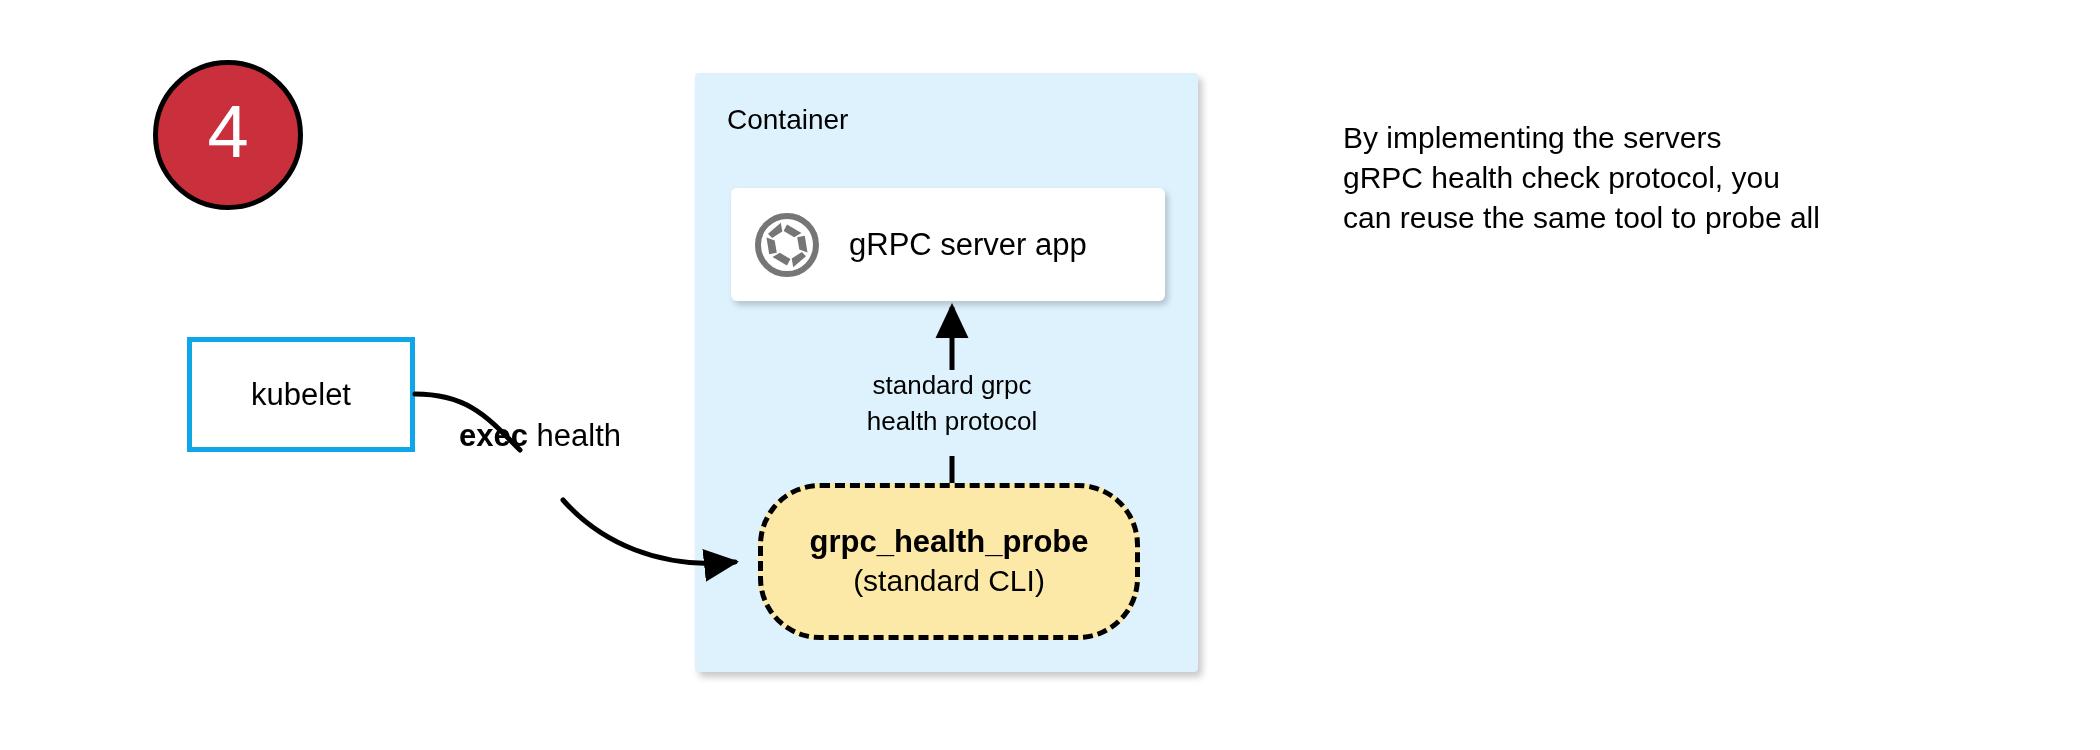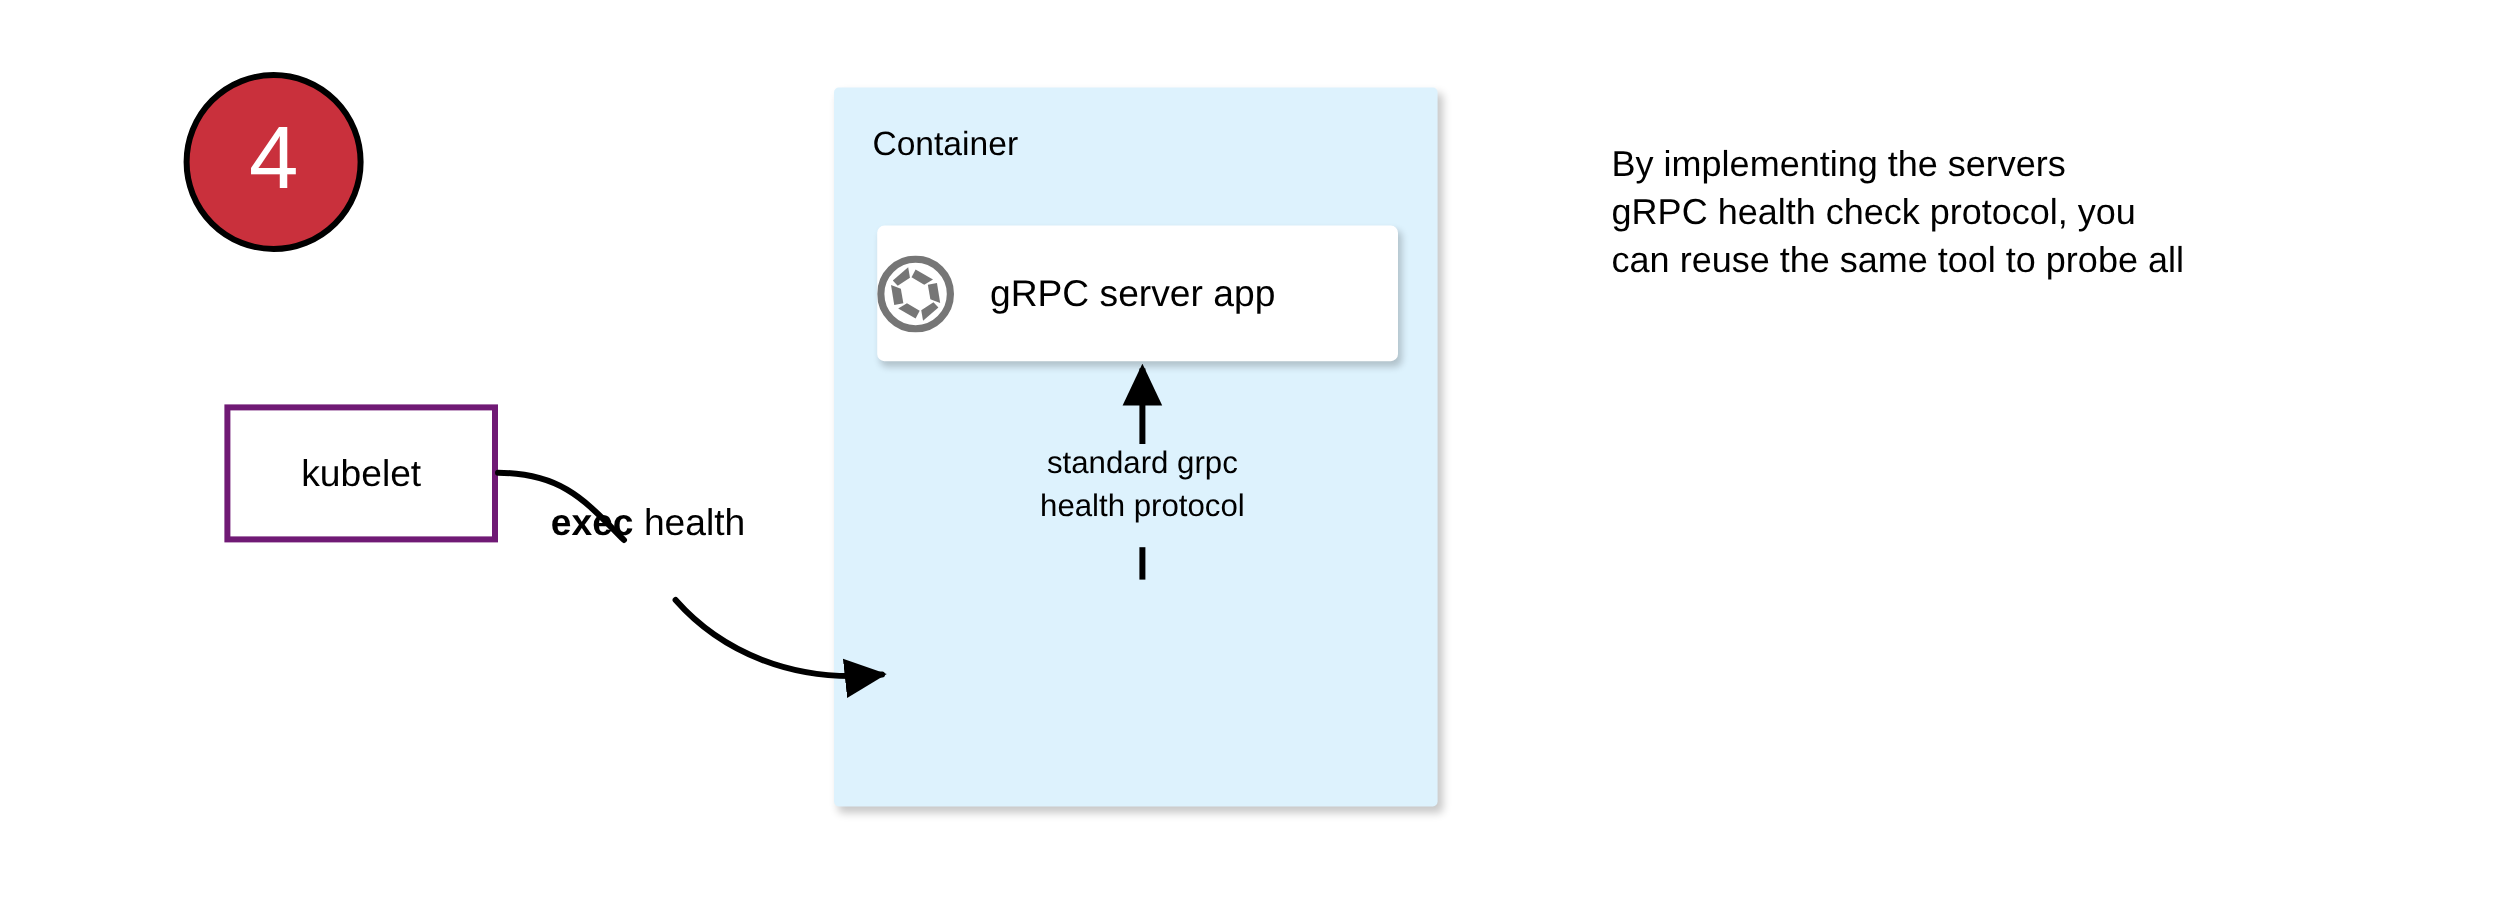--- a/index.html
+++ b/index.html
@@ -46,21 +46,21 @@
   }
 
   
   .kubelet-box {
     position: absolute;
     left: 187px;
     top: 337px;
     width: 228px;
     height: 115px;
     background: #ffffff;
-    border: 5px solid #701a75;
+    border: 5px solid #0ea5e9;
     box-sizing: border-box;
     display: flex;
     align-items: center;
     justify-content: center;
   }
   .kubelet-box span {
     font-size: 31px;
     line-height: 1;
   }
 
@@ -100,20 +100,21 @@
     left: 731px;
     top: 188px;
     width: 434px;
     height: 113px;
     background: #ffffff;
     border-radius: 6px;
     box-shadow: 3px 4px 6px rgba(0,0,0,0.20);
     display: flex;
     align-items: center;
     box-sizing: border-box;
+    padding-left: 24px;
   }
   .aperture-icon {
     width: 64px;
     height: 64px;
     flex: 0 0 64px;
     display: block;
   }
   .server-card-label {
     font-size: 31px;
     line-height: 1;
@@ -215,20 +216,24 @@
       </g>
     </svg>
     <div class="server-card-label">gRPC server app</div>
   </div>
 
   <div class="edge-label-protocol">
     <div>standard grpc</div>
     <div>health protocol</div>
   </div>
 
+  <div class="probe-pill">
+    <div class="probe-pill-title">grpc_health_probe</div>
+    <div class="probe-pill-sub">(standard CLI)</div>
+  </div>
 
   <svg class="arrows" viewBox="0 0 2100 750">
     <defs>
       <marker id="arrowhead" markerWidth="7" markerHeight="7" refX="6.2" refY="3.5" orient="auto" markerUnits="strokeWidth">
         <path d="M0,0.2 L7,3.5 L0,6.8 Z" fill="#000000"></path>
       </marker>
     </defs>
 
     <path d="M 415 394 C 470 394 490 420 520 450" fill="none" stroke="#000000" stroke-width="5" stroke-linecap="round"></path>
     <path d="M 563 500 C 600 542 660 570 735 562" fill="none" stroke="#000000" stroke-width="5" stroke-linecap="round" marker-end="url(#arrowhead)"></path>

